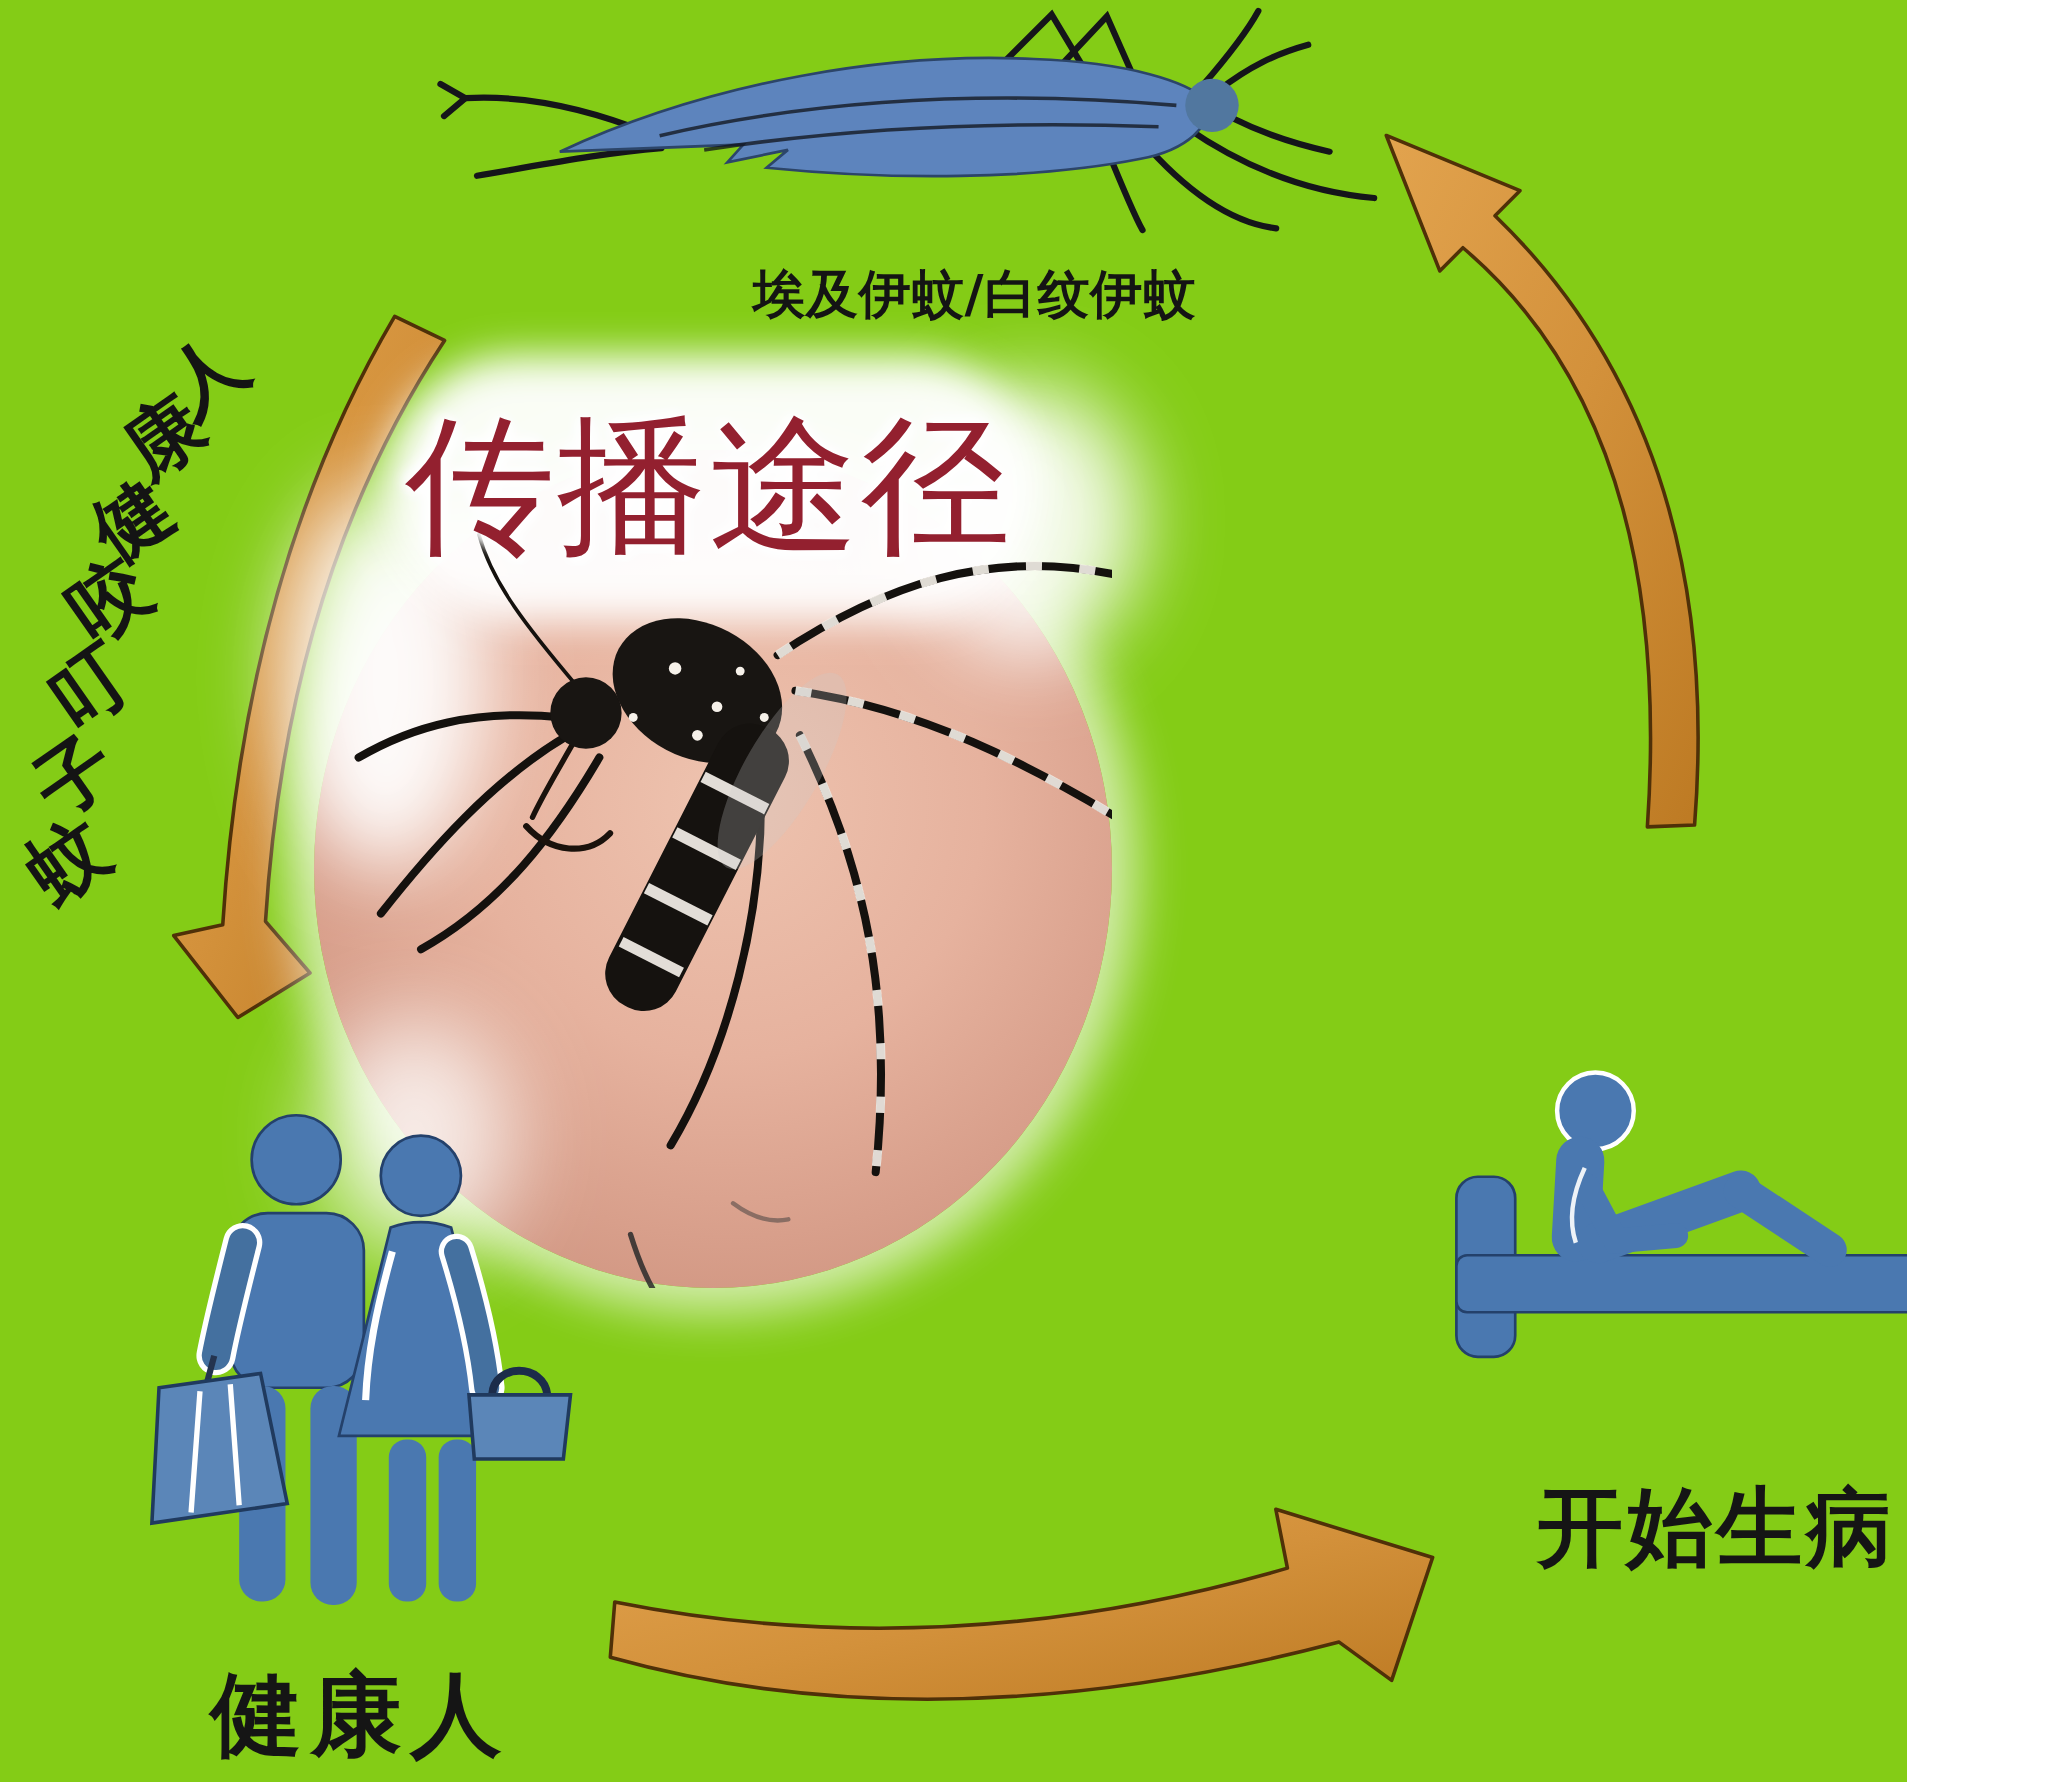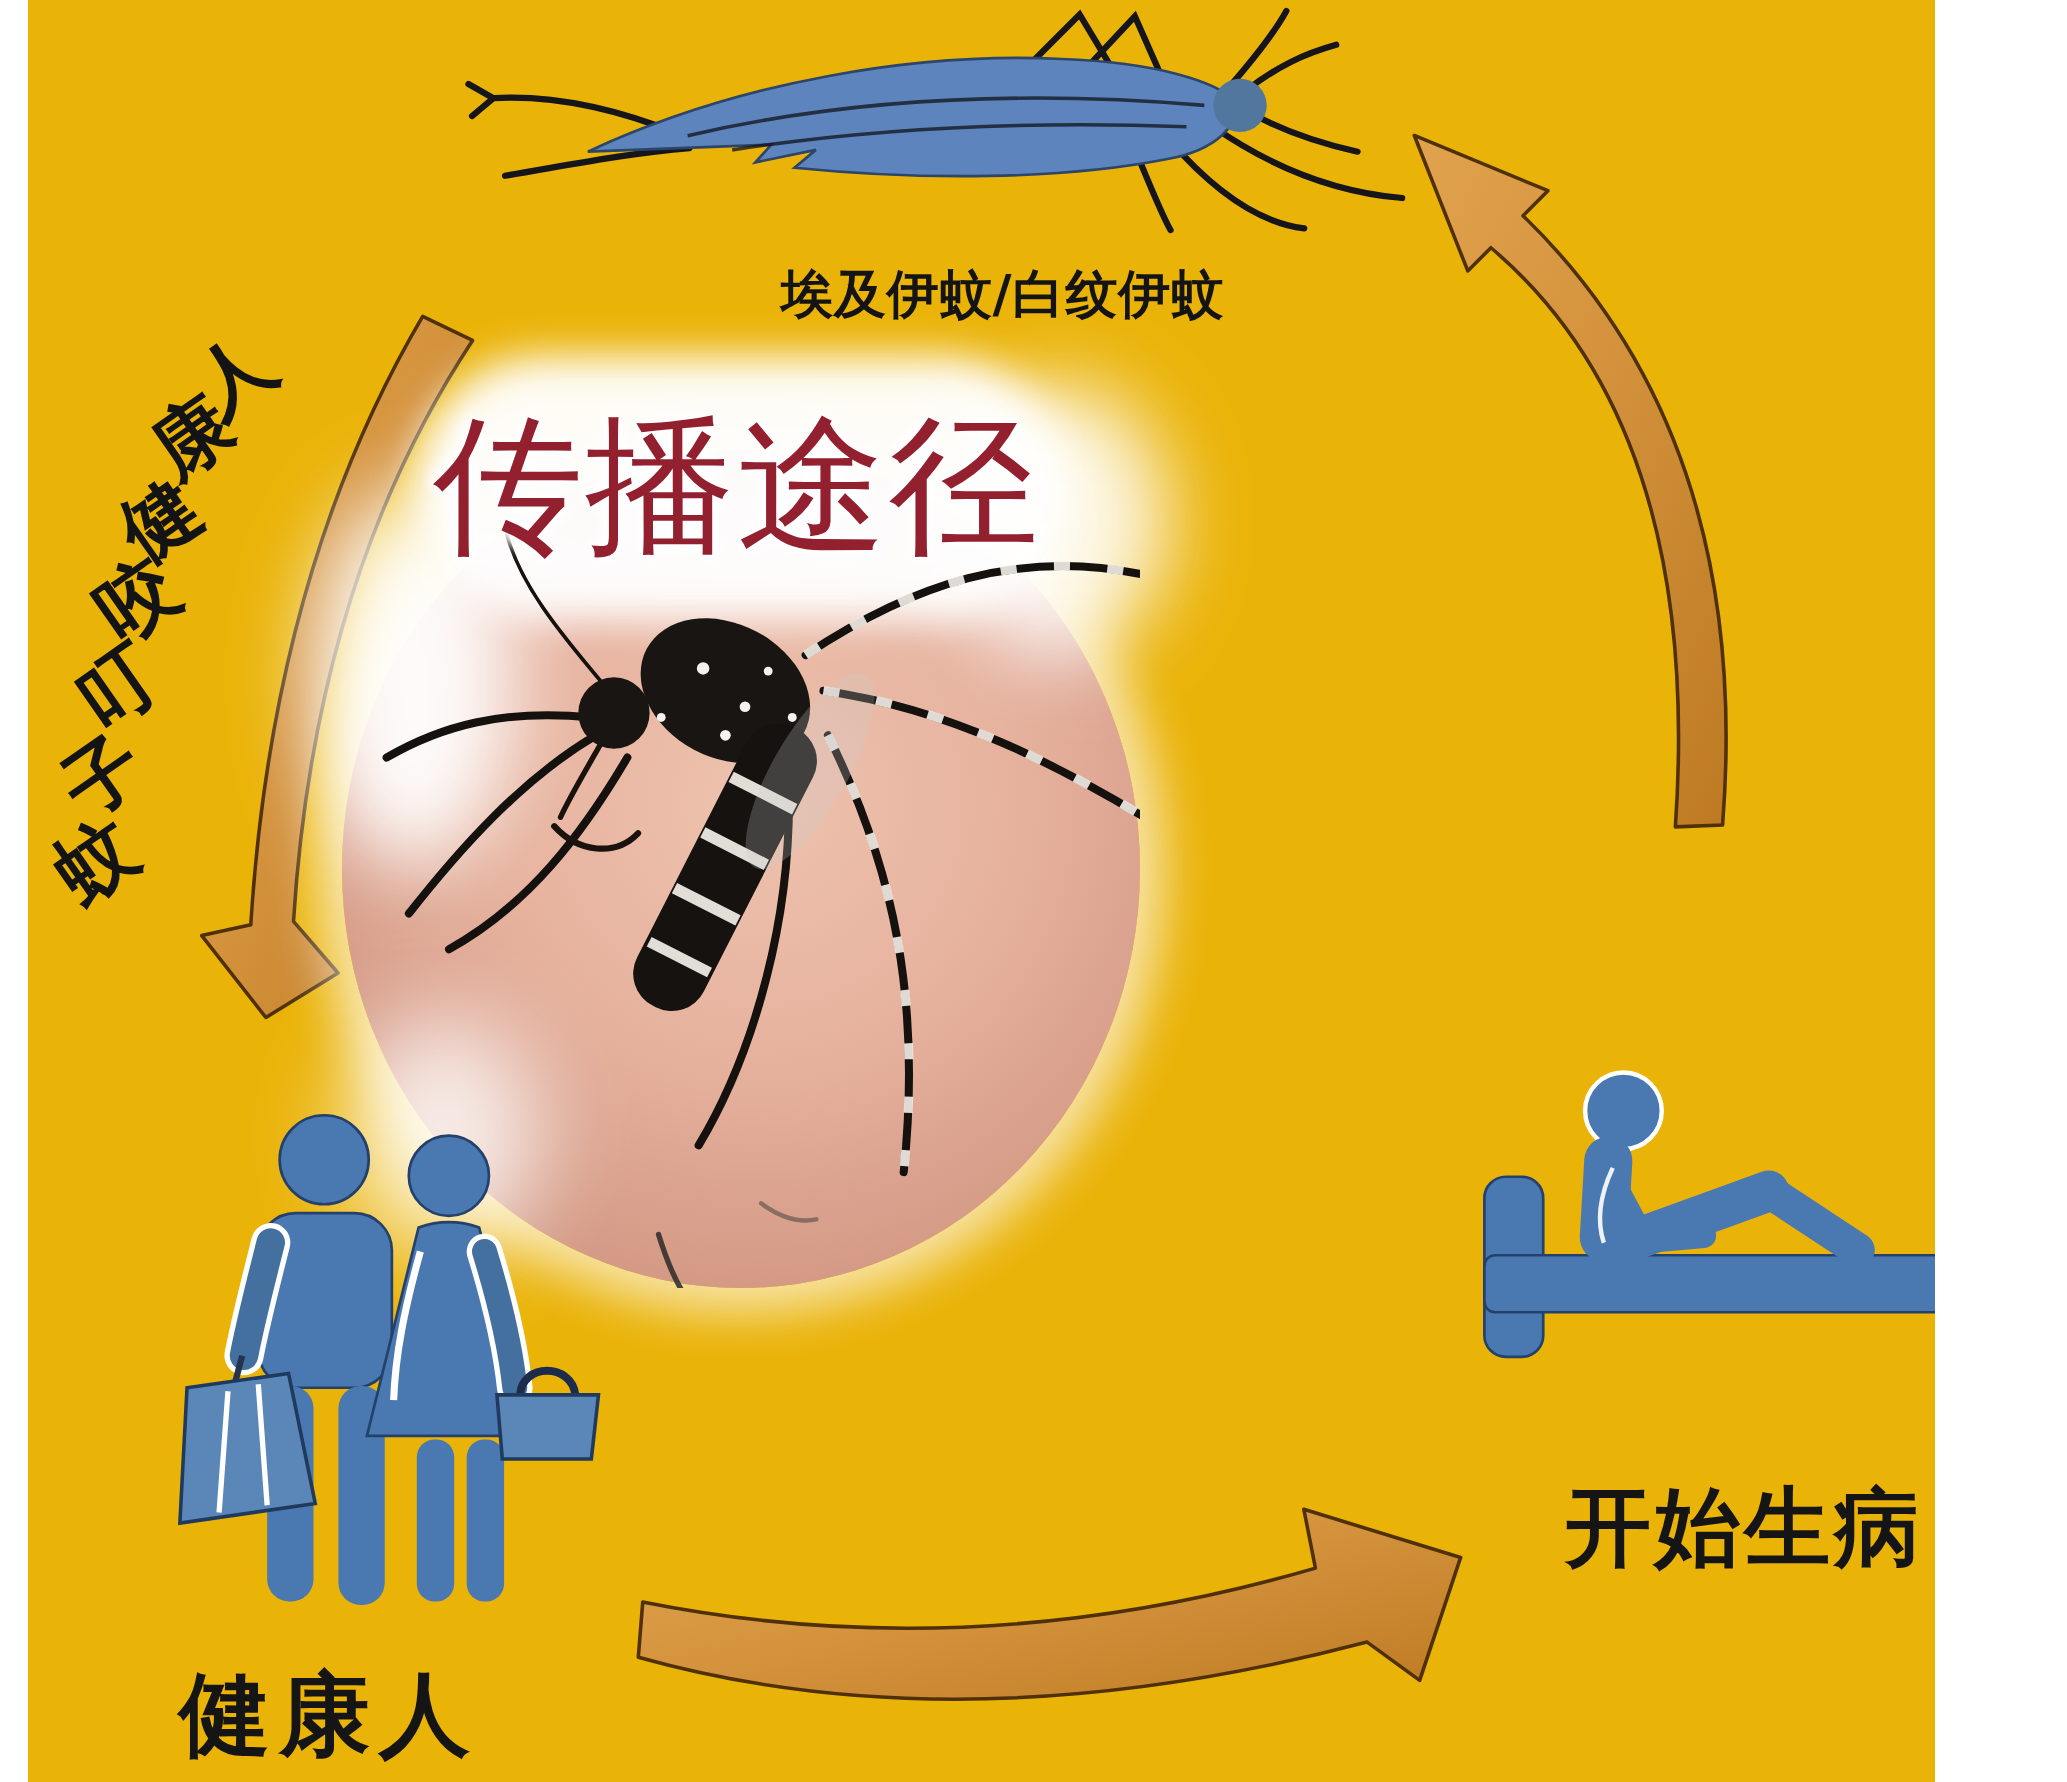--- a/index.html
+++ b/index.html
@@ -1,26 +1,26 @@
 <!DOCTYPE html>
 <html style="font-size:14.3px"><head>
 <meta charset="utf-8">
 <style>
   html,body{margin:0;padding:0;}
   body{font-family:"DejaVu Sans",sans-serif;}
-  #canvas{position:relative;width:1907px;height:1782px;background:#eab308;overflow:hidden;margin-left:28px;}
+  #canvas{position:relative;width:1907px;height:1782px;background:#84cc16;overflow:hidden;}
   .abs{position:absolute;}
 
   
   .vector-label{left:753px;top:260px;font-size:52px;font-weight:600;color:#141414;
     letter-spacing:0.9px;white-space:nowrap;z-index:4;}
   .main-title{left:405px;top:387px;width:597px;text-align:center;font-size:150px;font-weight:400;
     color:#93202f;letter-spacing:1.8px;white-space:nowrap;z-index:4;
     text-shadow:0 0 10.7px #fff,0 0 19.6px #fff,4.5px 4.5px 12.5px #fff,-4.5px -4.5px 12.5px #fff,0 5.3px 14.3px #fff;}
-  .healthy-label{left:151px;top:1654px;width:419px;font-size:91px;font-weight:700;
+  .healthy-label{left:151px;top:1654px;width:419px;text-align:center;font-size:91px;font-weight:700;
     color:#151515;letter-spacing:9px;z-index:4;white-space:nowrap;}
   .sick-label{left:1537px;top:1470px;width:419px;font-size:86px;font-weight:700;
     color:#151515;letter-spacing:3.6px;z-index:4;white-space:nowrap;}
 
   
   .bite-text{left:36px;top:330px;width:250px;height:624px;z-index:2;}
   .bite-char{position:absolute;width:86px;height:86px;line-height:86px;text-align:center;
     font-size:77px;font-weight:600;color:#141414;transform:rotate(-35deg);}
   .bc7{left:127px;top:1.8px;}    
   .bc6{left:85px;top:64px;}    

